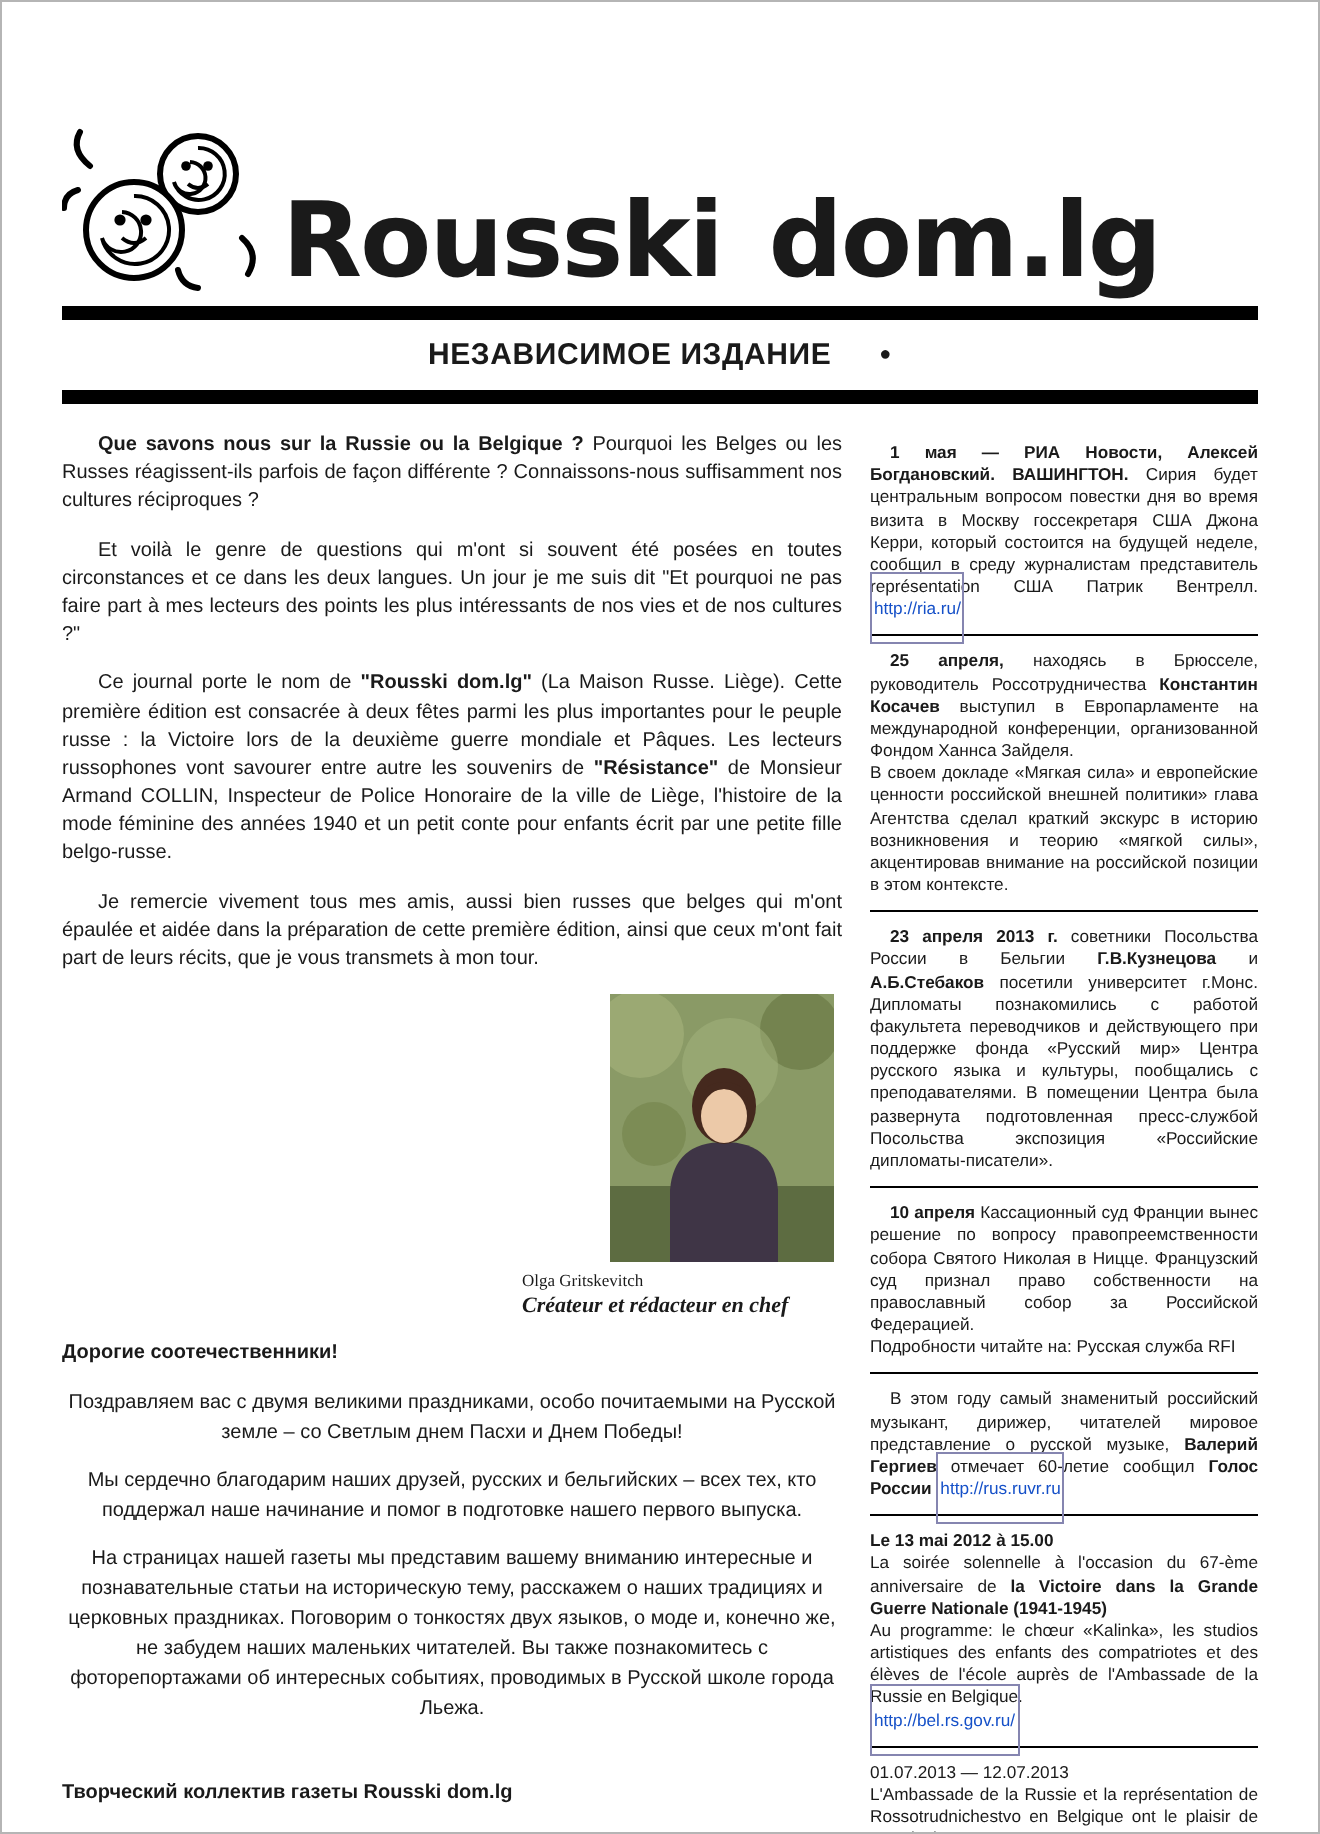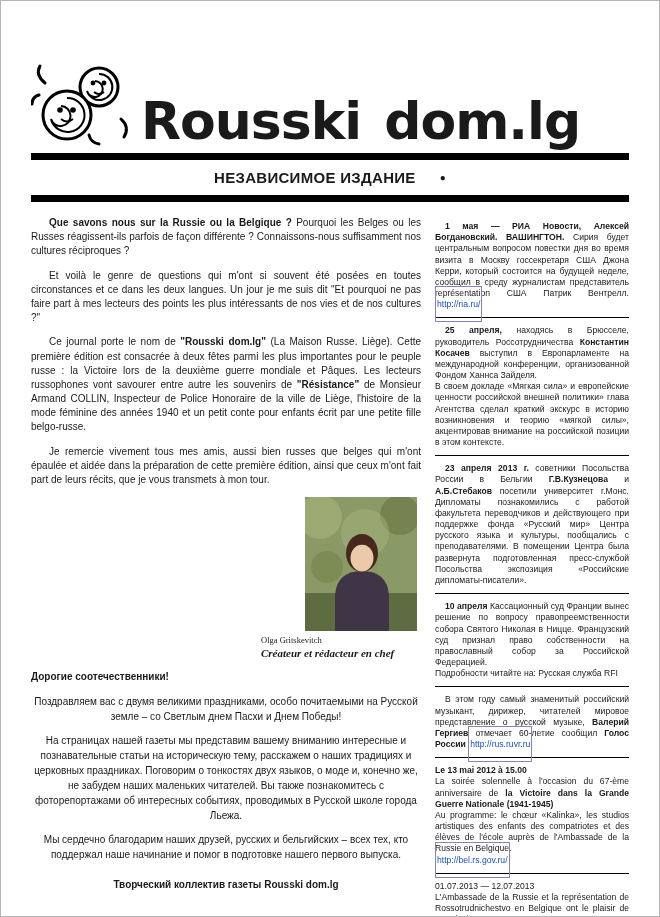--- a/index.html
+++ b/index.html
@@ -20,21 +20,21 @@
   .right{width:194px;flex:0 0 auto;font-size:8.6px;line-height:1.3;text-align:justify}
   .news-item{margin:5px 0}
   .news-item.indent{text-indent:10px}
   .sep{border-top:1.5px solid #000;margin:7px 0}
   .photo-wrap{width:160px;margin:4px 0 6px auto;text-align:left}
   .photo{width:112px;height:134px;display:block;margin:0 4px 3px auto}
   .cap-name{font-size:8.5px;font-family:"Liberation Serif",serif}
   .cap-role{font-size:11px;font-weight:bold;font-style:italic;font-family:"Liberation Serif",serif}
   .ru-h{font-weight:bold;text-align:left;margin:8px 0 10px;text-indent:0}
   .ru-p{text-align:center;line-height:1.5;margin-bottom:9px;text-indent:0}
-  .signature{text-align:center;font-weight:bold;margin-top:16px;text-indent:0}
+  .signature{text-align:left;font-weight:bold;margin-top:28px;text-indent:0}
 </style>
 </head>
 <body>
 
 <div class="page">
 
   <div class="masthead">
     <svg class="logo" viewBox="0 0 104 86" aria-hidden="true">
       <g fill="none" stroke="#000" stroke-width="3" stroke-linecap="round">
         <path d="M14 22 q-10 -8 -5 -17"></path>
@@ -85,22 +85,22 @@
           <ellipse cx="57" cy="56" rx="16" ry="19" fill="#45291e"></ellipse>
           <ellipse cx="57" cy="61" rx="11.5" ry="13.5" fill="#ecc9a8"></ellipse>
           <path d="M45 53 q12 -11 24 0 q-2 -9 -12 -9 q-10 0 -12 9" fill="#45291e"></path>
         </svg>
         <div class="cap-name">Olga Gritskevitch</div>
         <div class="cap-role">Créateur et rédacteur en chef</div>
       </div>
 
       <div class="ru-h">Дорогие соотечественники!</div>
       <div class="ru-p">Поздравляем вас с двумя великими праздниками, особо почитаемыми на Русской земле – со Светлым днем Пасхи и Днем Победы!</div>
+      <div class="ru-p">Мы сердечно благодарим наших друзей, русских и бельгийских – всех тех, кто поддержал наше начинание и помог в подготовке нашего первого выпуска.</div>
       <div class="ru-p">На страницах нашей газеты мы представим вашему вниманию интересные и познавательные статьи на историческую тему, расскажем о наших традициях и церковных праздниках. Поговорим о тонкостях двух языков, о моде и, конечно же, не забудем наших маленьких читателей. Вы также познакомитесь с фоторепортажами об интересных событиях, проводимых в Русской школе города Льежа.</div>
-      <div class="ru-p">Мы сердечно благодарим наших друзей, русских и бельгийских – всех тех, кто поддержал наше начинание и помог в подготовке нашего первого выпуска.</div>
       <div class="signature"><span class="b">Творческий коллектив газеты </span><span class="b">Rousski dom.lg</span></div>
     </div>
 
     <div class="right">
       <div class="news-item indent"><span class="b">1 мая — РИА Новости, Алексей Богдановский. ВАШИНГТОН.</span><span> Сирия будет центральным вопросом повестки дня во время визита в Москву госсекретаря США Джона Керри, который состоится на будущей неделе, сообщил в среду журналистам представитель représentation США Патрик Вентрелл. </span><span class="link">http://ria.ru/</span></div>
       <div class="sep"></div>
       <div class="news-item indent"><span class="b">25 апреля,</span><span> находясь в Брюсселе, руководитель Россотрудничества </span><span class="b">Константин Косачев</span><span> выступил в Европарламенте на международной конференции, организованной Фондом Ханнса Зайделя.</span><br><span>В своем докладе «Мягкая сила» и европейские ценности российской внешней политики» глава Агентства сделал краткий экскурс в историю возникновения и теорию «мягкой силы», акцентировав внимание на российской позиции в этом контексте.</span></div>
       <div class="sep"></div>
       <div class="news-item indent"><span class="b">23 апреля 2013 г.</span><span> советники Посольства России в Бельгии </span><span class="b">Г.В.Кузнецова</span><span> и </span><span class="b">А.Б.Стебаков</span><span> посетили университет г.Монс. Дипломаты познакомились с работой факультета переводчиков и действующего при поддержке фонда «Русский мир» Центра русского языка и культуры, пообщались с преподавателями. В помещении Центра была развернута подготовленная пресс-службой Посольства экспозиция «Российские дипломаты-писатели».</span></div>
       <div class="sep"></div>

